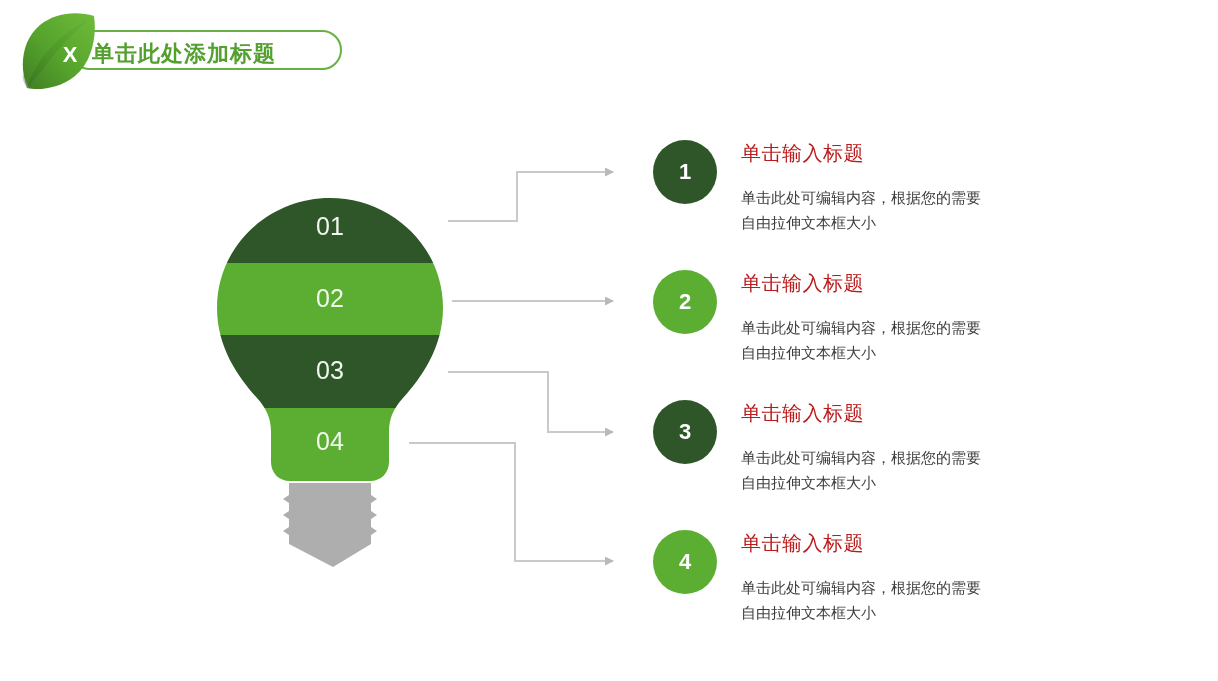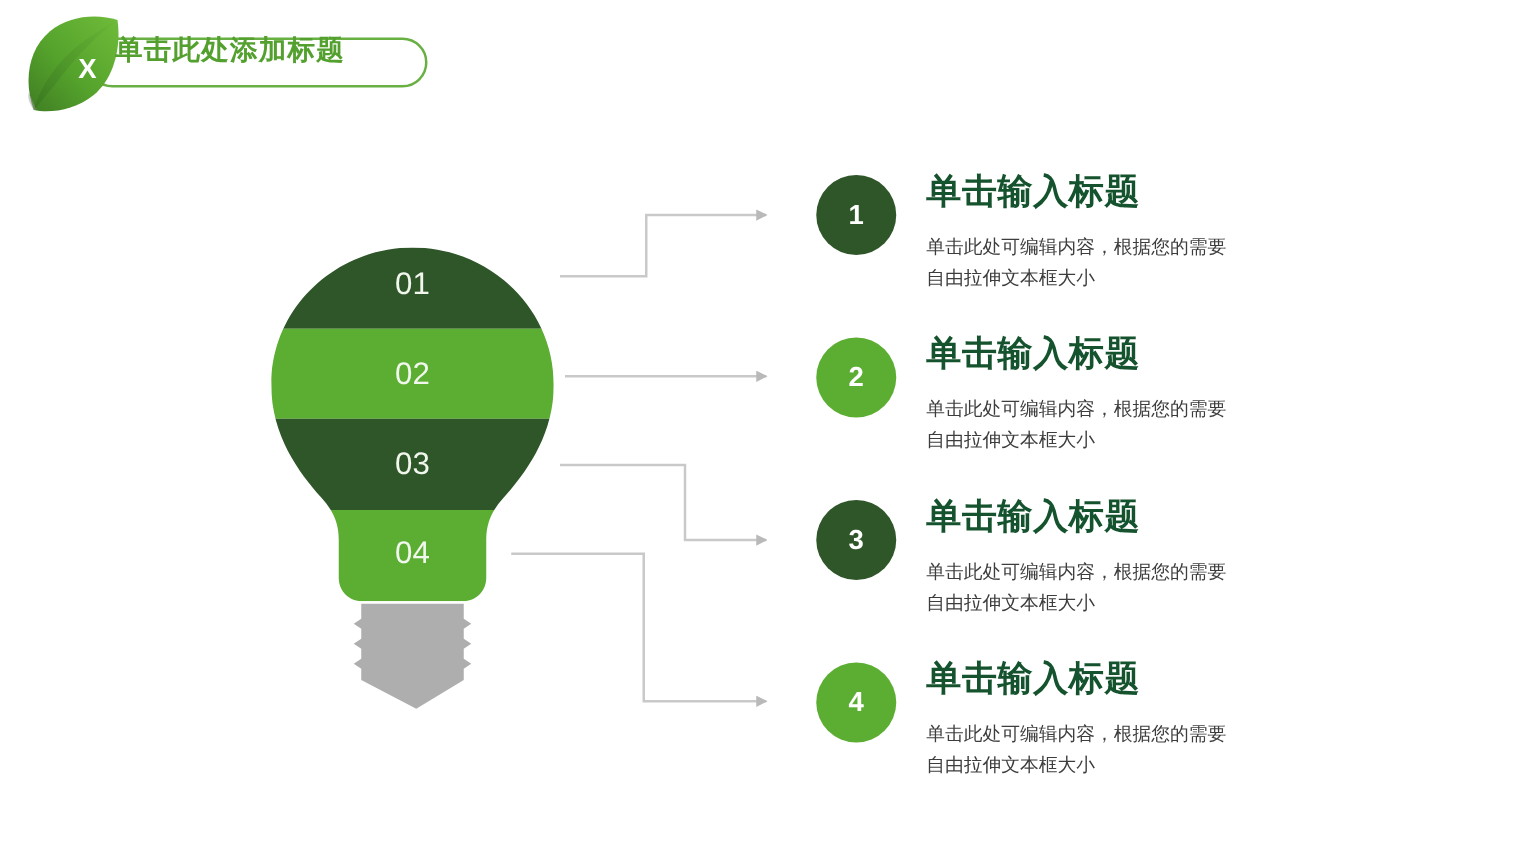--- a/index.html
+++ b/index.html
@@ -38,21 +38,21 @@
   #title-leaf {
     position: absolute;
     left: 0px;
     top: 0px;
     width: 86px;
     height: 78px;
   }
   #title-text {
     position: absolute;
     left: 74px;
-    top: 13px;
+    top: 27px;
     font-size: 22px;
     font-weight: bold;
     color: #53a02f;
     letter-spacing: 1px;
     white-space: nowrap;
     font-family: Liberation Serif, serif;
   }
   #leaf-x {
     position: absolute;
     left: 38px;
@@ -108,23 +108,23 @@
     line-height: 64px;
     text-align: center;
   }
   .item-body {
     position: absolute;
     left: 88px;
     top: -2px;
     width: 380px;
   }
   .item-title {
-    font-size: 28px;
-    font-weight: bold;
-    color: #14532d;
+    font-size: 20px;
+    font-weight: normal;
+    color: #b91c1c;
     letter-spacing: 0.5px;
     line-height: 30px;
     white-space: nowrap;
   }
   .item-desc {
     margin-top: 17px;
     font-size: 15px;
     color: #3d3d3d;
     line-height: 25px;
     white-space: nowrap;

